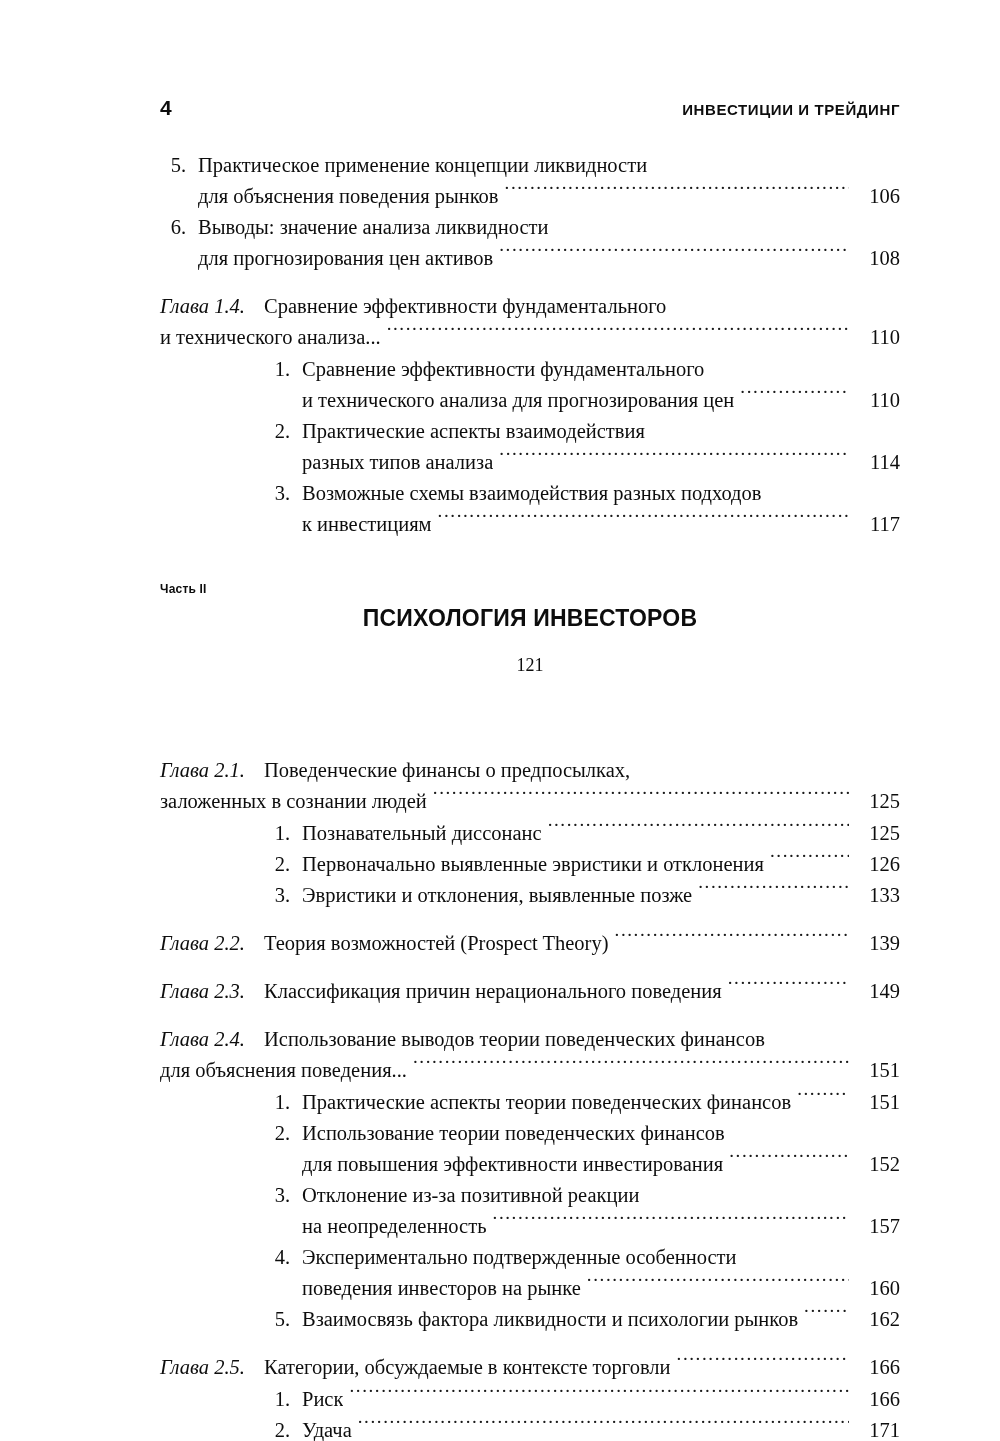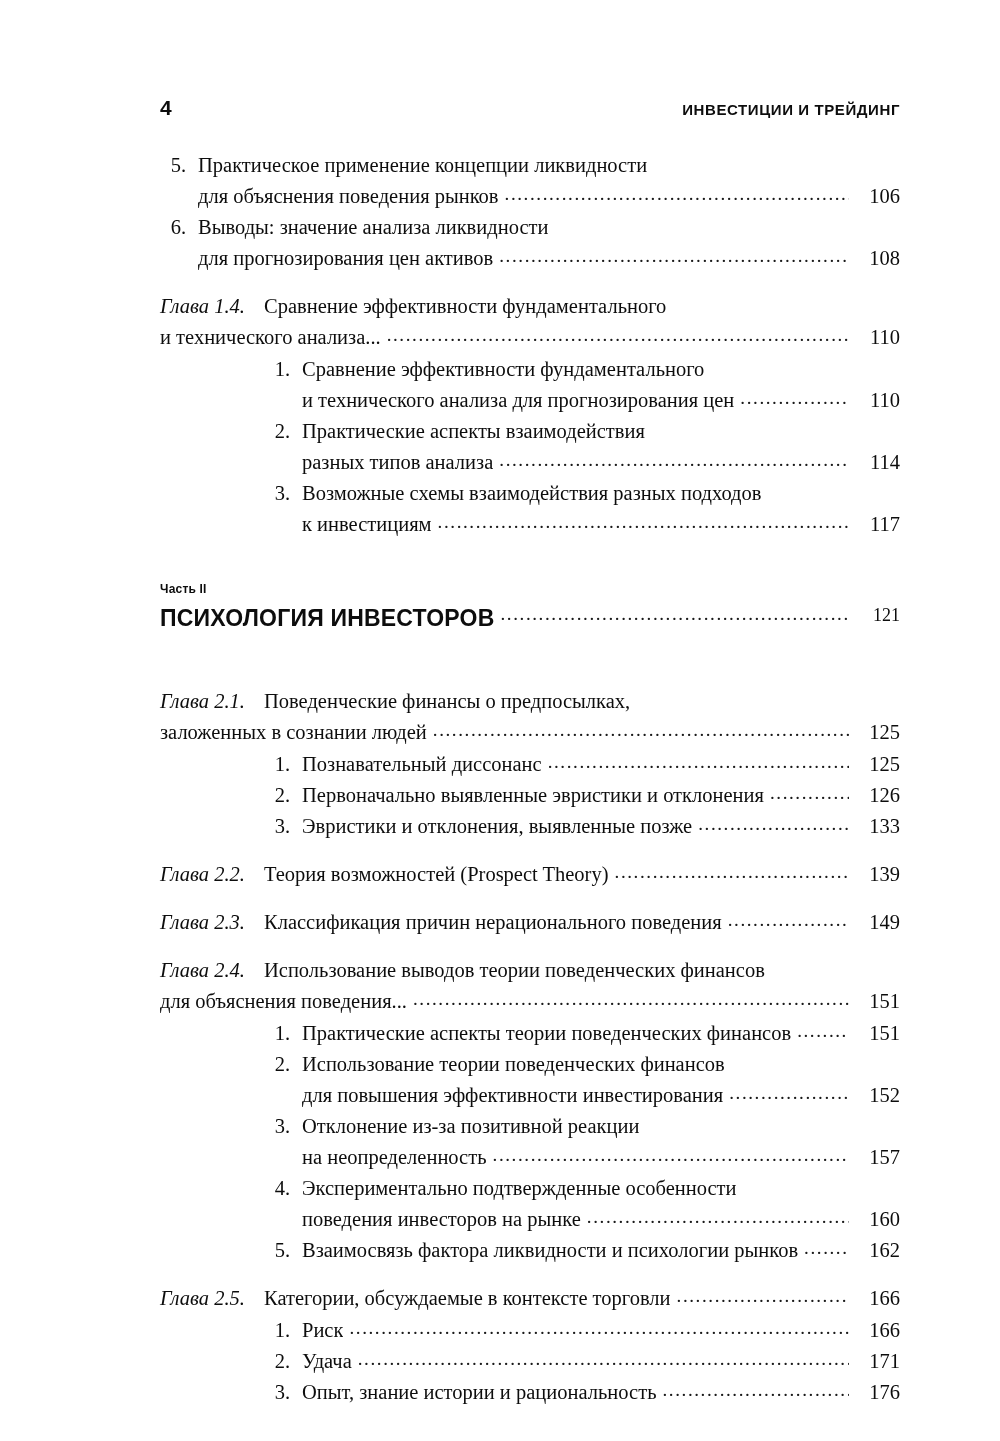--- a/index.html
+++ b/index.html
@@ -68,21 +68,21 @@
     font-style: normal;
     padding-right: 12px;
     box-sizing: border-box;
   }
   .body-col {
     flex: 1 1 auto;
     min-width: 0;
   }
   .line {
     display: flex;
-    align-items: flex-end;
+    align-items: flex-start;
     width: 100%;
   }
   .txt {
     flex: 0 1 auto;
     white-space: nowrap;
     overflow: hidden;
   }
   .leader {
     flex: 1 1 auto;
     position: relative;
@@ -121,25 +121,26 @@
     margin-top: 42px;
   }
   .part-kicker {
     font-family: "Liberation Sans", sans-serif;
     font-weight: bold;
     font-size: 12px;
     letter-spacing: 0.2px;
   }
   .part-title-row {
     display: flex;
-    align-items: flex-start;
+    align-items: center;
     margin-top: 9px;
     font-family: "Liberation Sans", sans-serif;
     font-weight: bold;
     font-size: 23px;
+    flex-direction: column;
   }
   .part-title-row .txt { letter-spacing: 0.2px; }
   .part-title-row .leader::before {
     letter-spacing: 1.6px;
     font-size: 19px;
     font-family: "Liberation Serif", serif;
     font-weight: normal;
   }
   .part-title-row .pg {
     font-family: "Liberation Serif", serif;

